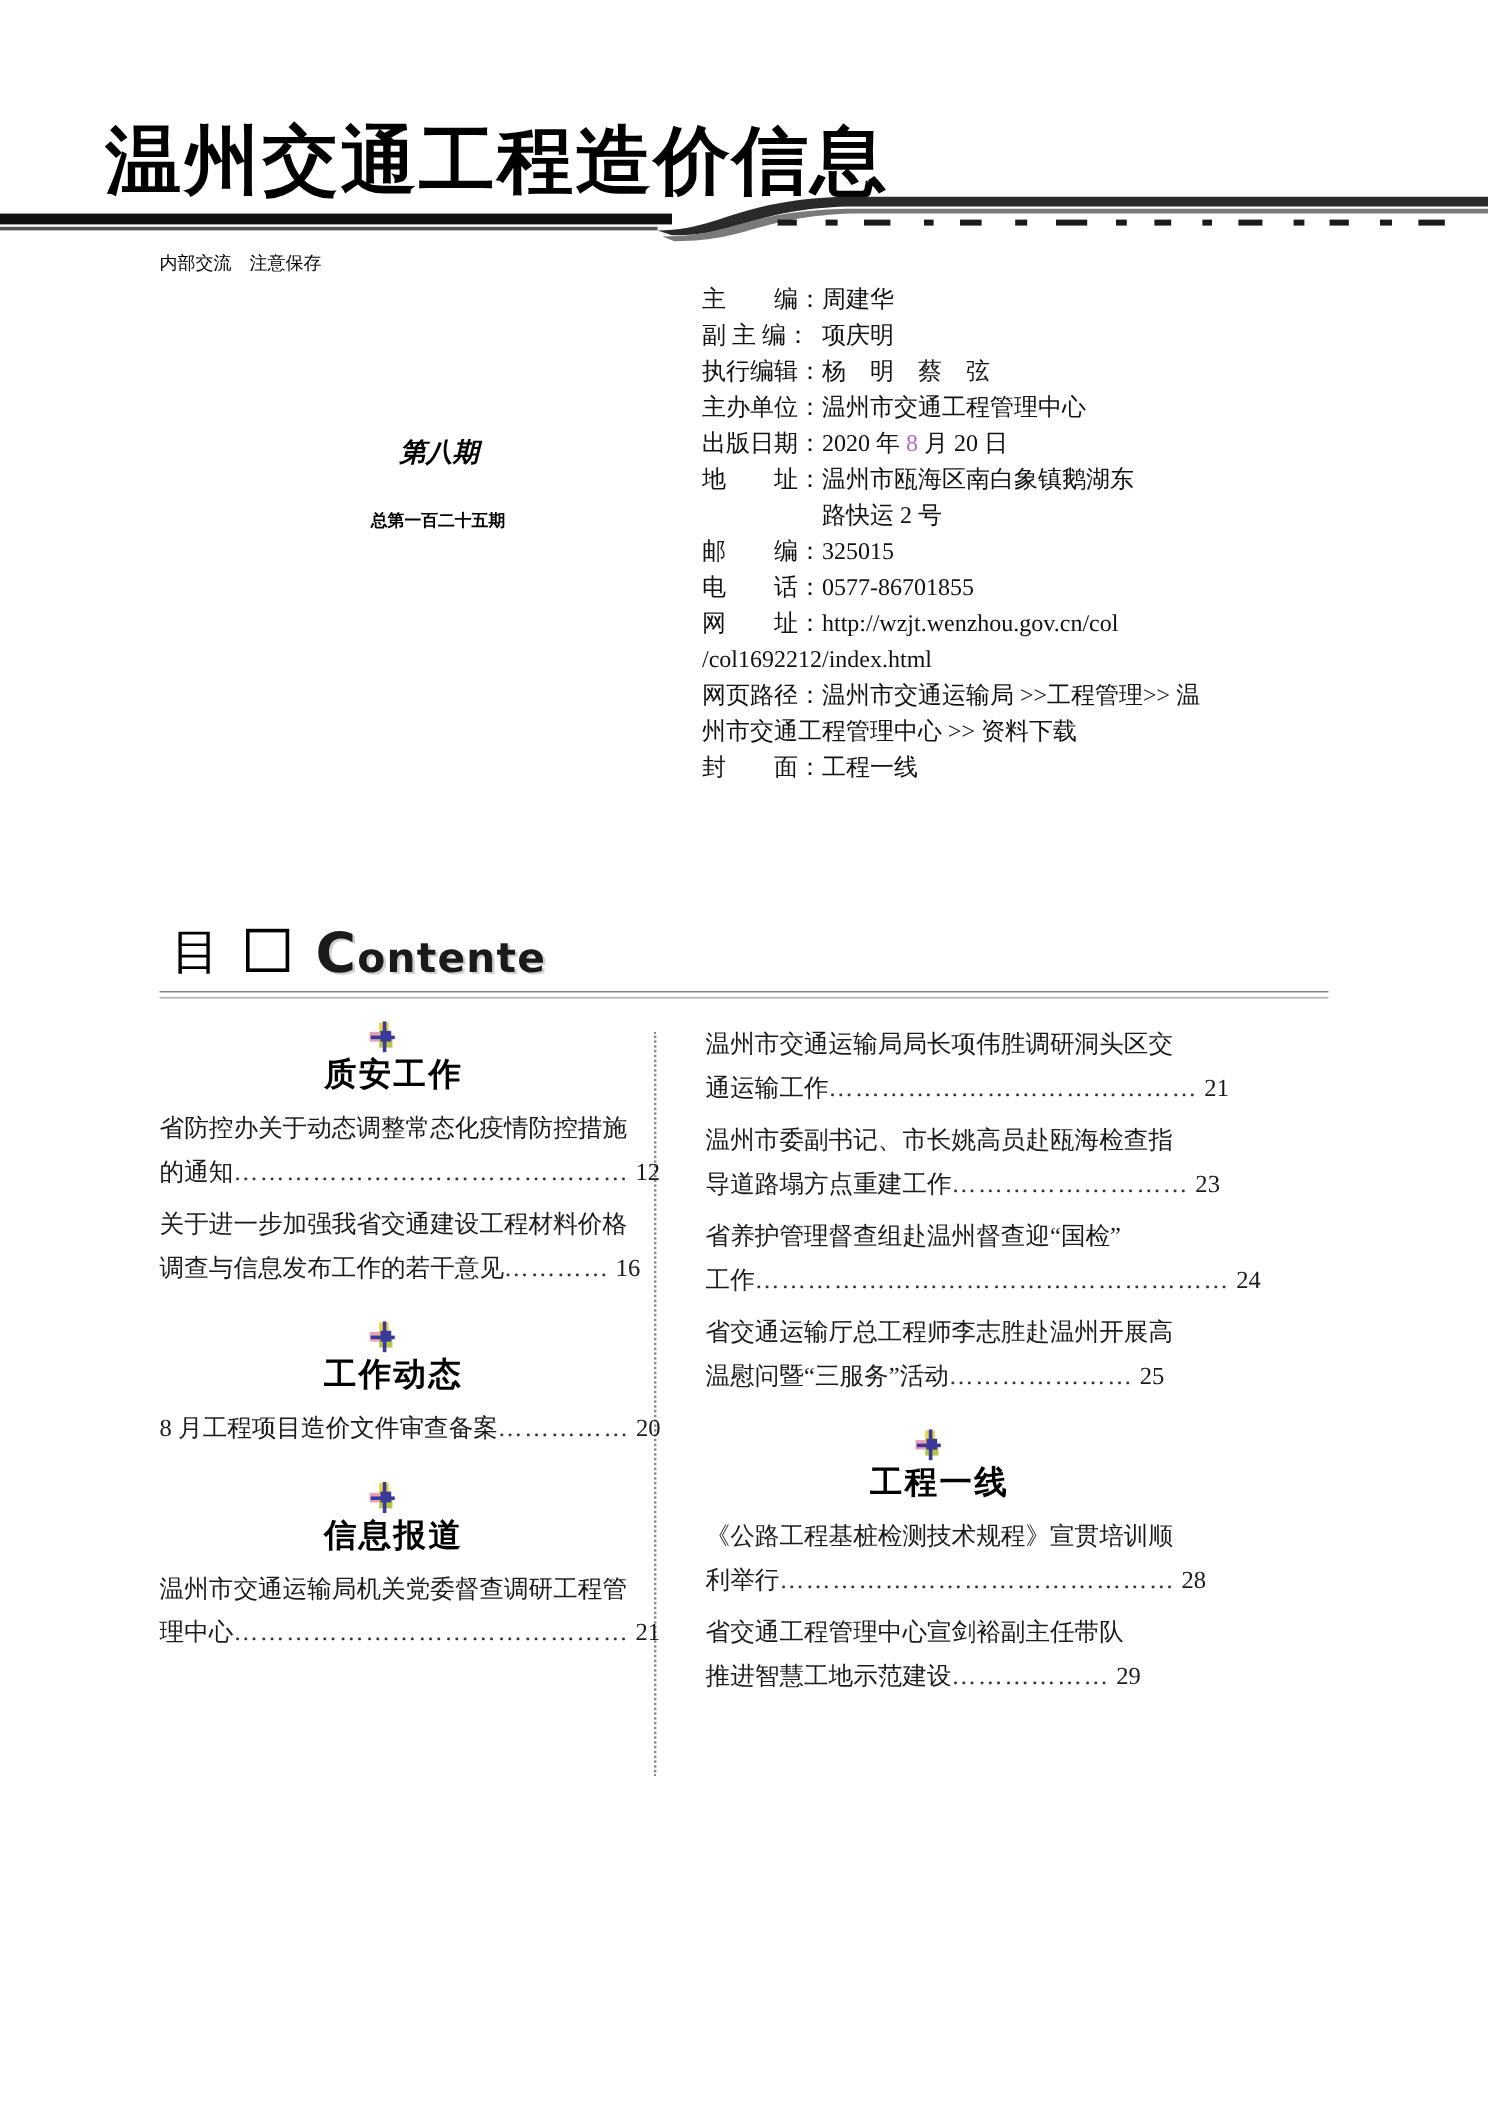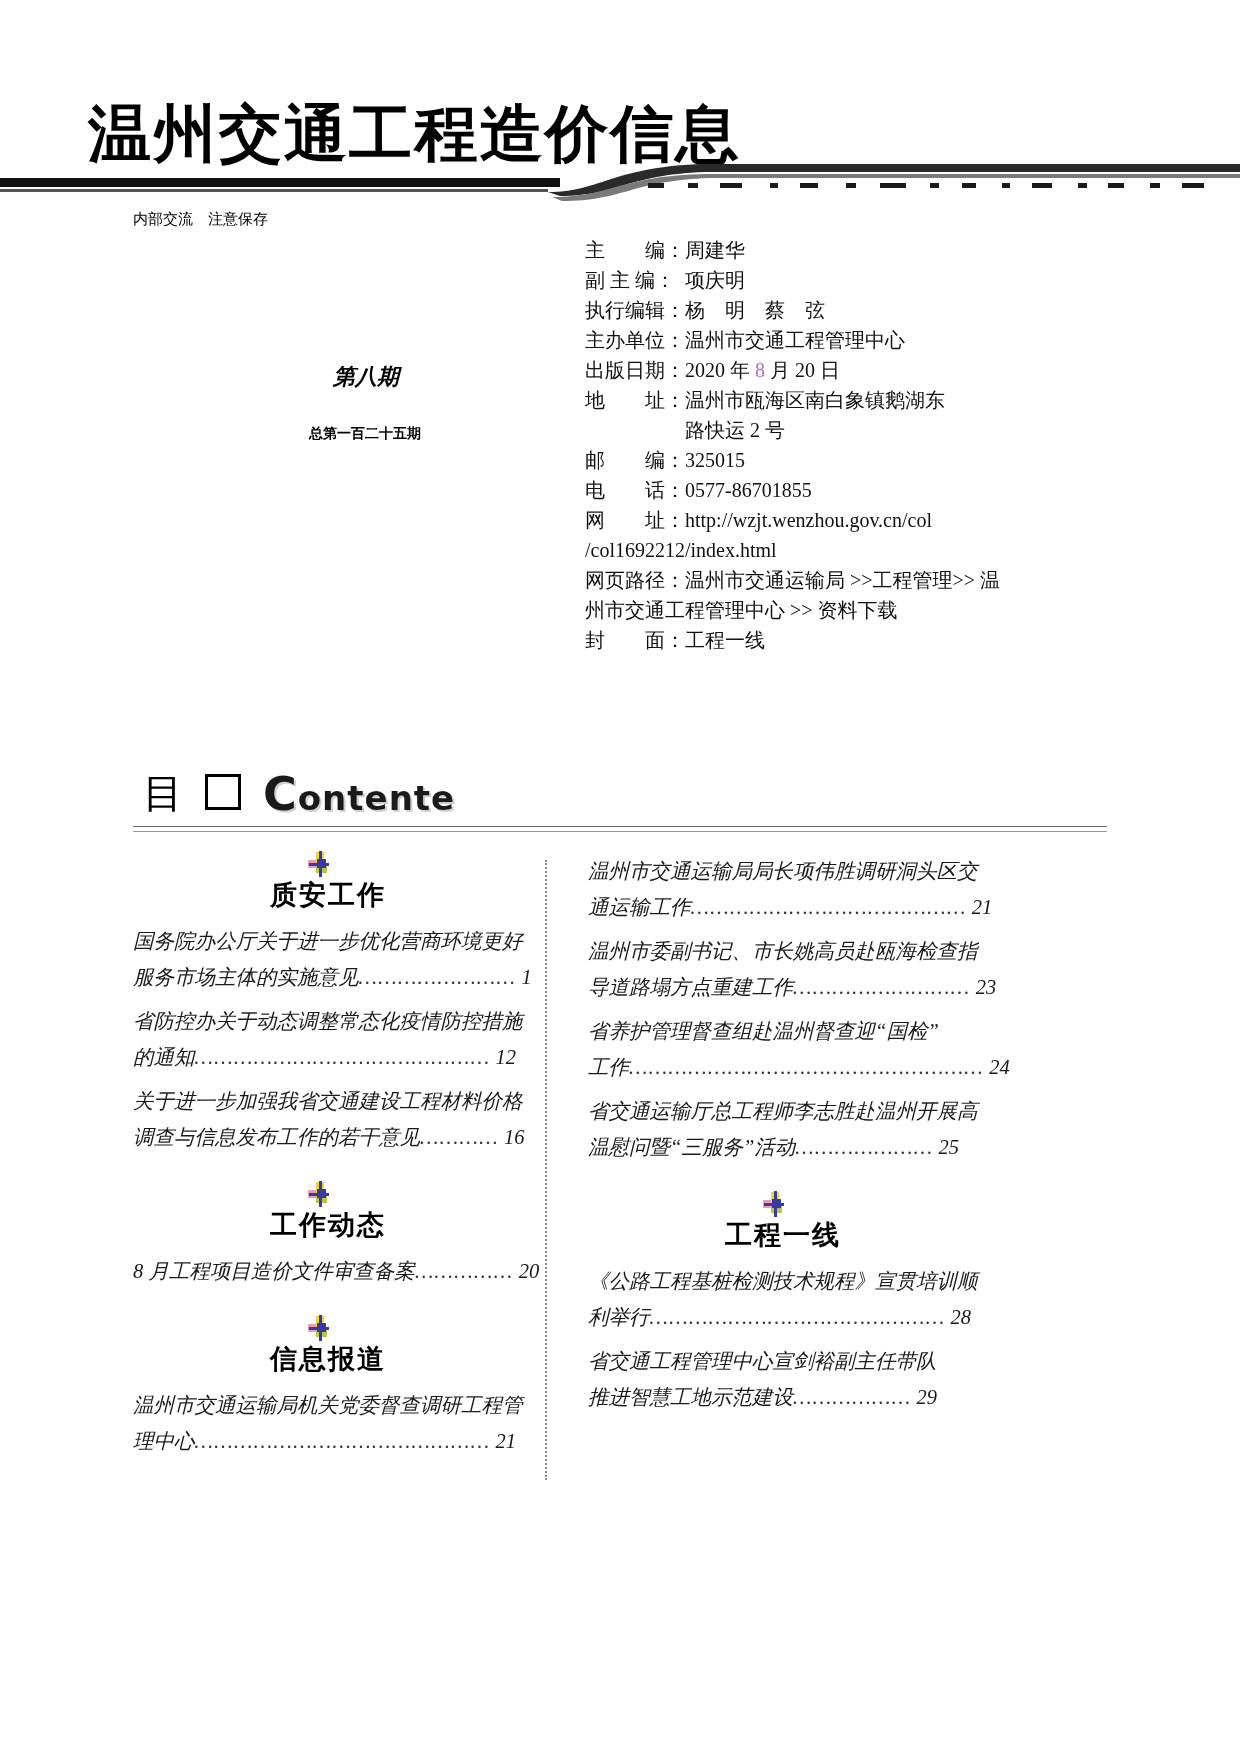--- a/index.html
+++ b/index.html
@@ -136,21 +136,20 @@
     letter-spacing:2px;
     color:#000;
   }
 
   .entry {
     font-size:20.5px;
     line-height:36px;
     color:#1a1a1a;
     margin:8px 0 8px 0;
     position:relative;
-    font-style:italic;
   }
   .entry .leader {
     letter-spacing:1.5px;
     color:#333;
   }
 
   
   .ent-line { display:block; }
   .ent-tail { display:block; white-space:nowrap; }
 </style>
@@ -256,24 +255,20 @@
               <rect x="1" y="9" width="11" height="8" fill="#e8a0b8"></rect>
               <rect x="9" y="1" width="8" height="11" fill="#ecd24a"></rect>
               <rect x="9" y="13" width="11" height="9" fill="#b8c44a"></rect>
               <rect x="10" y="8" width="9" height="9" fill="#3a3a9a"></rect>
               <rect x="12" y="0" width="3" height="26" fill="#3a3a9a"></rect>
               <rect x="2" y="12" width="20" height="3" fill="#3a3a9a"></rect>
             </svg></span>
           <span class="sec-title">质安工作</span>
         </div>
         <div class="entry">
-          <span class="ent-line">国务院办公厅关于进一步优化营商环境更好</span>
-          <span class="ent-tail"><span>服务市场主体的实施意见</span><span class="leader">……………………</span><span> 1</span></span>
-        </div>
-        <div class="entry">
           <span class="ent-line">省防控办关于动态调整常态化疫情防控措施</span>
           <span class="ent-tail"><span>的通知</span><span class="leader">………………………………………</span><span> 12</span></span>
         </div>
         <div class="entry">
           <span class="ent-line">关于进一步加强我省交通建设工程材料价格</span>
           <span class="ent-tail"><span>调查与信息发布工作的若干意见</span><span class="leader">…………</span><span> 16</span></span>
         </div>
         <div class="sec">
           <span class="sec-icon"><svg viewBox="0 0 26 26" width="26" height="26">
               <rect x="1" y="9" width="11" height="8" fill="#e8a0b8"></rect>

